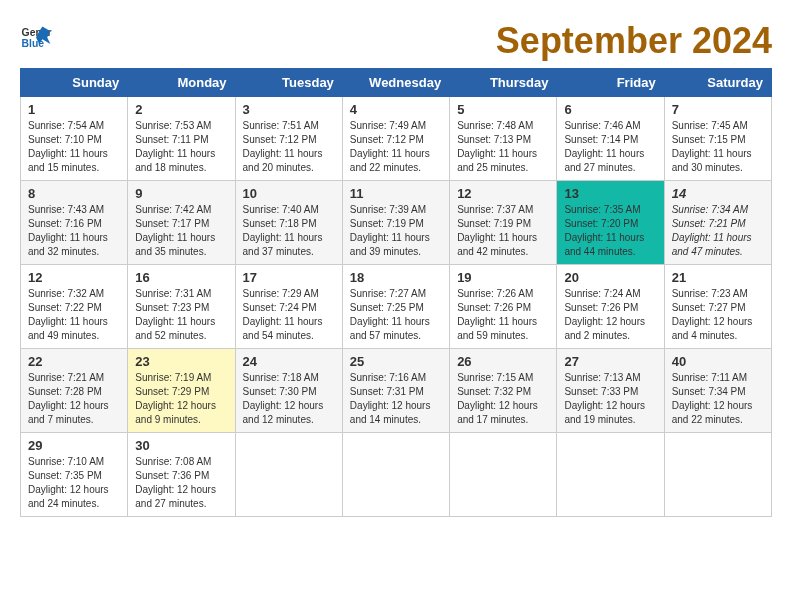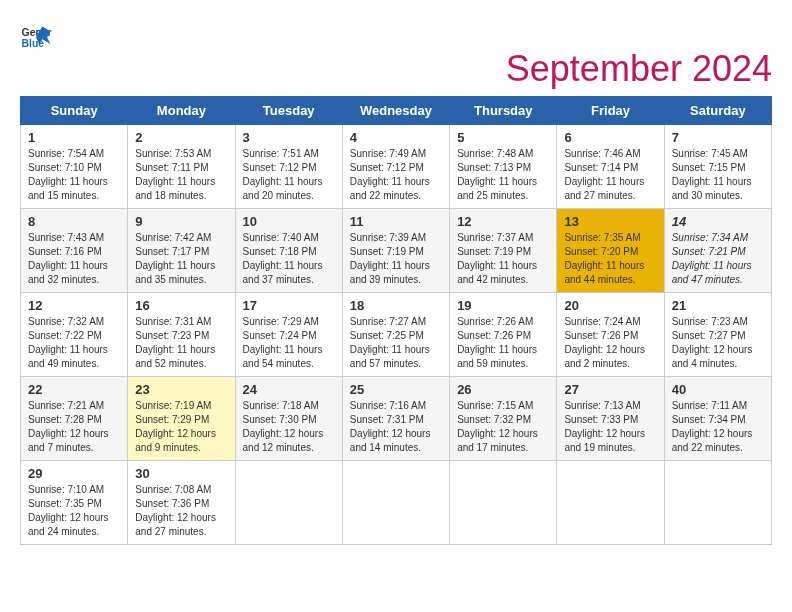--- a/index.html
+++ b/index.html
@@ -26,37 +26,36 @@
     .logo-icon {
       width: 32px;
       height: 32px;
       margin-right: 4px;
     }
     .title-block {
       text-align: right;
     }
     .month-title {
       font-size: 36px;
-      font-weight: normal;
-      color: #be185d;
-      margin-top: 28px;
+      font-weight: bold;
+      color: #a16207;
     }
     .subtitle {
       font-size: 15px;
       color: #333;
     }
     .calendar {
       width: 100%;
       border-collapse: collapse;
       margin-top: 6px;
     }
     .calendar th {
       background: #2962a8;
       color: #fff;
-      text-align: center;
+      text-align: right;
       padding: 6px 8px;
       font-size: 13px;
       font-weight: bold;
       border: 1px solid #2962a8;
     }
     .calendar td {
       vertical-align: top;
       padding: 5px 7px;
       border: 1px solid #ccc;
       font-size: 10.5px;
@@ -156,21 +155,21 @@
           <div class="day-info">Sunrise: 7:40 AM<br>Sunset: 7:18 PM<br>Daylight: 11 hours<br>and 37 minutes.</div>
         </td>
         <td style="background: rgb(245, 245, 245); margin-top: 24px;">
           <span class="day-num">11</span>
           <div class="day-info">Sunrise: 7:39 AM<br>Sunset: 7:19 PM<br>Daylight: 11 hours<br>and 39 minutes.</div>
         </td>
         <td style="background: rgb(245, 245, 245);">
           <span class="day-num">12</span>
           <div class="day-info">Sunrise: 7:37 AM<br>Sunset: 7:19 PM<br>Daylight: 11 hours<br>and 42 minutes.</div>
         </td>
-        <td style="background: #eab308;">
+        <td style="background: #14b8a6;">
           <span class="day-num">13</span>
           <div class="day-info">Sunrise: 7:35 AM<br>Sunset: 7:20 PM<br>Daylight: 11 hours<br>and 44 minutes.</div>
         </td>
         <td style="background: rgb(245, 245, 245); font-style: italic;">
           <span class="day-num">14</span>
           <div class="day-info">Sunrise: 7:34 AM<br>Sunset: 7:21 PM<br>Daylight: 11 hours<br>and 47 minutes.</div>
         </td>
       </tr>
       <tr>
         <td>

